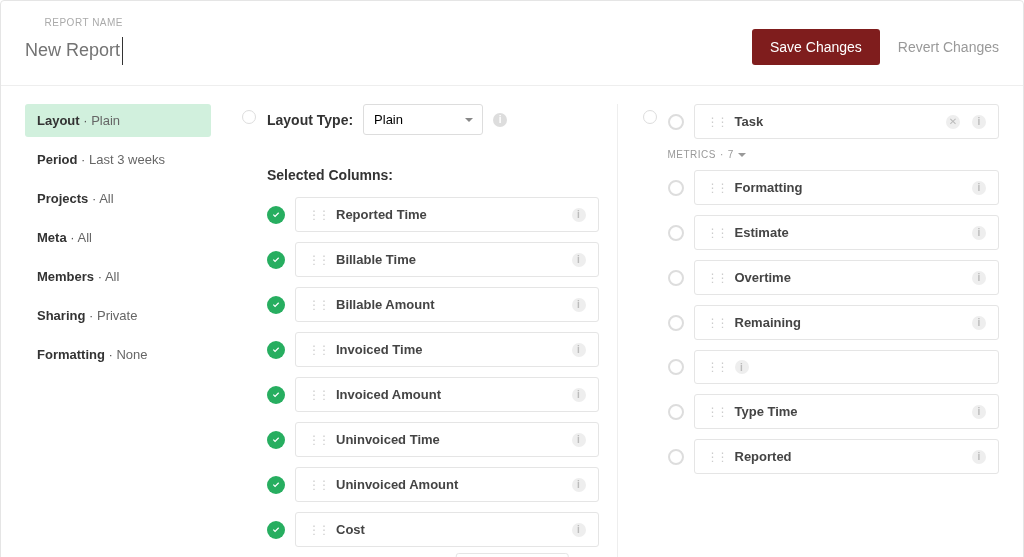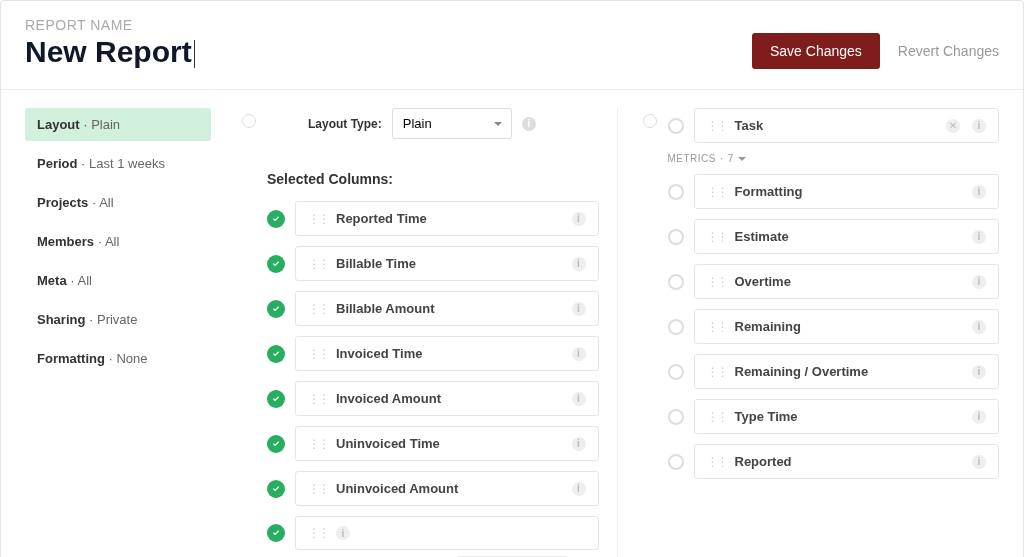--- a/index.html
+++ b/index.html
@@ -1,36 +1,36 @@
 <!DOCTYPE html>
 <html><head>
 <meta charset="utf-8">
 <style>
 * { box-sizing: border-box; margin: 0; padding: 0; }
 body { font-family: -apple-system, BlinkMacSystemFont, "Segoe UI", Helvetica, Arial, sans-serif; font-size: 14px; color: #333; background: #fff; }
 .container { width: 1024px; margin: 0 auto; border: 1px solid #e5e5e5; border-radius: 4px; }
 .header { display: flex; justify-content: space-between; align-items: flex-end; padding: 16px 24px 20px; border-bottom: 1px solid #eee; }
 .header-left { }
-.label { font-size: 14px; color: #aaa; letter-spacing: 0.5px; text-transform: uppercase; margin-bottom: 2px; }
-.title { font-size: 30px; color: #0f172a; font-weight: 700; position: relative; }
+.label { font-size: 10px; color: #aaa; letter-spacing: 0.5px; text-transform: uppercase; margin-bottom: 9px; text-align: right; }
+.title { font-size: 18px; color: #737373; font-weight: 400; position: relative; }
 .title::after { content: ""; display: inline-block; width: 1px; height: 28px; background: #333; vertical-align: middle; margin-left: 2px; }
 .header-right { display: flex; align-items: center; gap: 18px; }
 .btn-primary { background: #7f1d1d; color: #fff; border: none; padding: 10px 18px; font-size: 14px; border-radius: 3px; cursor: pointer; }
 .btn-link { background: none; border: none; color: #999; font-size: 14px; cursor: pointer; }
 .body { display: flex; padding: 18px 24px 9px; gap: 32px; }
 .sidebar { width: 186px; flex-shrink: 0; }
 .side-item { padding: 9px 12px; font-size: 13px; color: #555; border-radius: 3px; margin-bottom: 6px; cursor: pointer; }
 .side-item.active { background: #d1f0dd; }
 .side-item strong { font-weight: 700; color: #333; }
 .side-item span.val { color: #666; }
 .mid { flex: 1; padding: 0 18px; border-right: 1px solid #eee; margin-left: 6px; position: relative; }
 .mid::before, .right::before { content: ""; position: absolute; left: -7px; top: 6px; width: 12px; height: 12px; border: 1px solid #ddd; border-radius: 50%; background: #fff; }
 .right { flex: 1; padding: 0 0 0 18px; position: relative; }
 .form-row { display: flex; align-items: center; margin-bottom: 16px; gap: 10px; }
-.form-label { font-weight: 700; font-size: 12px; color: #333; margin-left: 41px; }
+.form-label { font-weight: 700; font-size: 14px; color: #333; }
 .select { border: 1px solid #ddd; border-radius: 3px; padding: 7px 28px 7px 10px; font-size: 13px; background: #fff; min-width: 120px; appearance: none; position: relative; }
 .select-wrap { position: relative; display: inline-block; }
 .select-wrap::after { content: ""; position: absolute; right: 10px; top: 50%; transform: translateY(-50%); width: 0; height: 0; border-left: 4px solid transparent; border-right: 4px solid transparent; border-top: 4px solid #888; }
 .info-icon { width: 14px; height: 14px; border-radius: 50%; background: #ddd; display: inline-flex; align-items: center; justify-content: center; color: #fff; font-size: 10px; font-weight: bold; cursor: help; }
 .section-title { font-weight: 700; font-size: 14px; margin-bottom: 14px; color: #333; margin-top: 32px; }
 .col-row { display: flex; align-items: center; gap: 10px; margin-bottom: 10px; }
 .check { width: 18px; height: 18px; border-radius: 50%; background: #27ae60; display: flex; align-items: center; justify-content: center; flex-shrink: 0; cursor: pointer; }
 .check svg { width: 10px; height: 10px; fill: #fff; }
 .radio { width: 16px; height: 16px; border: 2px solid #ddd; border-radius: 50%; flex-shrink: 0; cursor: pointer; }
 .pill { flex: 1; border: 1px solid #e5e5e5; border-radius: 3px; padding: 9px 12px; display: flex; align-items: center; gap: 8px; background: #fff; }
@@ -55,24 +55,24 @@
     </div>
     <div class="header-right">
       <button class="btn-primary">Save Changes</button>
       <button class="btn-link">Revert Changes</button>
     </div>
   </div>
 
   <div class="body">
     <div class="sidebar" id="sidebar">
         <div class="side-item active"><strong>Layout</strong> · <span class="val">Plain</span></div>
-        <div class="side-item"><strong>Period</strong> · <span class="val">Last 1 weeks</span></div>
+        <div class="side-item"><strong>Period</strong> · <span class="val">Last 3 weeks</span></div>
         <div class="side-item"><strong>Projects</strong> · <span class="val">All</span></div>
+        <div class="side-item"><strong>Meta</strong> · <span class="val">All</span></div>
         <div class="side-item"><strong>Members</strong> · <span class="val">All</span></div>
-        <div class="side-item"><strong>Meta</strong> · <span class="val">All</span></div>
         <div class="side-item"><strong>Sharing</strong> · <span class="val">Private</span></div>
         <div class="side-item"><strong>Formatting</strong> · <span class="val">None</span></div>
       </div>
 
     <div class="mid">
       <div class="form-row">
         <span class="form-label">Layout Type:</span>
         <span class="select-wrap">
           <select class="select">
             <option>Plain</option>
@@ -167,20 +167,21 @@
             </div>
           </div>
           <div class="col-row">
             <span class="check">
               <svg viewBox="0 0 16 16">
                 <path d="M6.5 11.5L3 8l1.4-1.4 2.1 2.1 5.1-5.1L13 5z"></path>
               </svg>
             </span>
             <div class="pill">
               <span class="drag">⋮⋮</span>
+              <span class="pill-label">Cost</span>
               <span class="info-icon">i</span>
             </div>
           </div>
         </div>
     </div>
 
     <div class="right">
       <div class="col-row">
         <span class="radio"></span>
         <div class="pill">
@@ -224,21 +225,20 @@
             <div class="pill">
               <span class="drag">⋮⋮</span>
               <span class="pill-label">Remaining</span>
               <span class="info-icon">i</span>
             </div>
           </div>
           <div class="col-row">
             <span class="radio"></span>
             <div class="pill">
               <span class="drag">⋮⋮</span>
-              <span class="pill-label">Remaining / Overtime</span>
               <span class="info-icon">i</span>
             </div>
           </div>
           <div class="col-row">
             <span class="radio"></span>
             <div class="pill">
               <span class="drag">⋮⋮</span>
               <span class="pill-label">Type Time</span>
               <span class="info-icon">i</span>
             </div>

